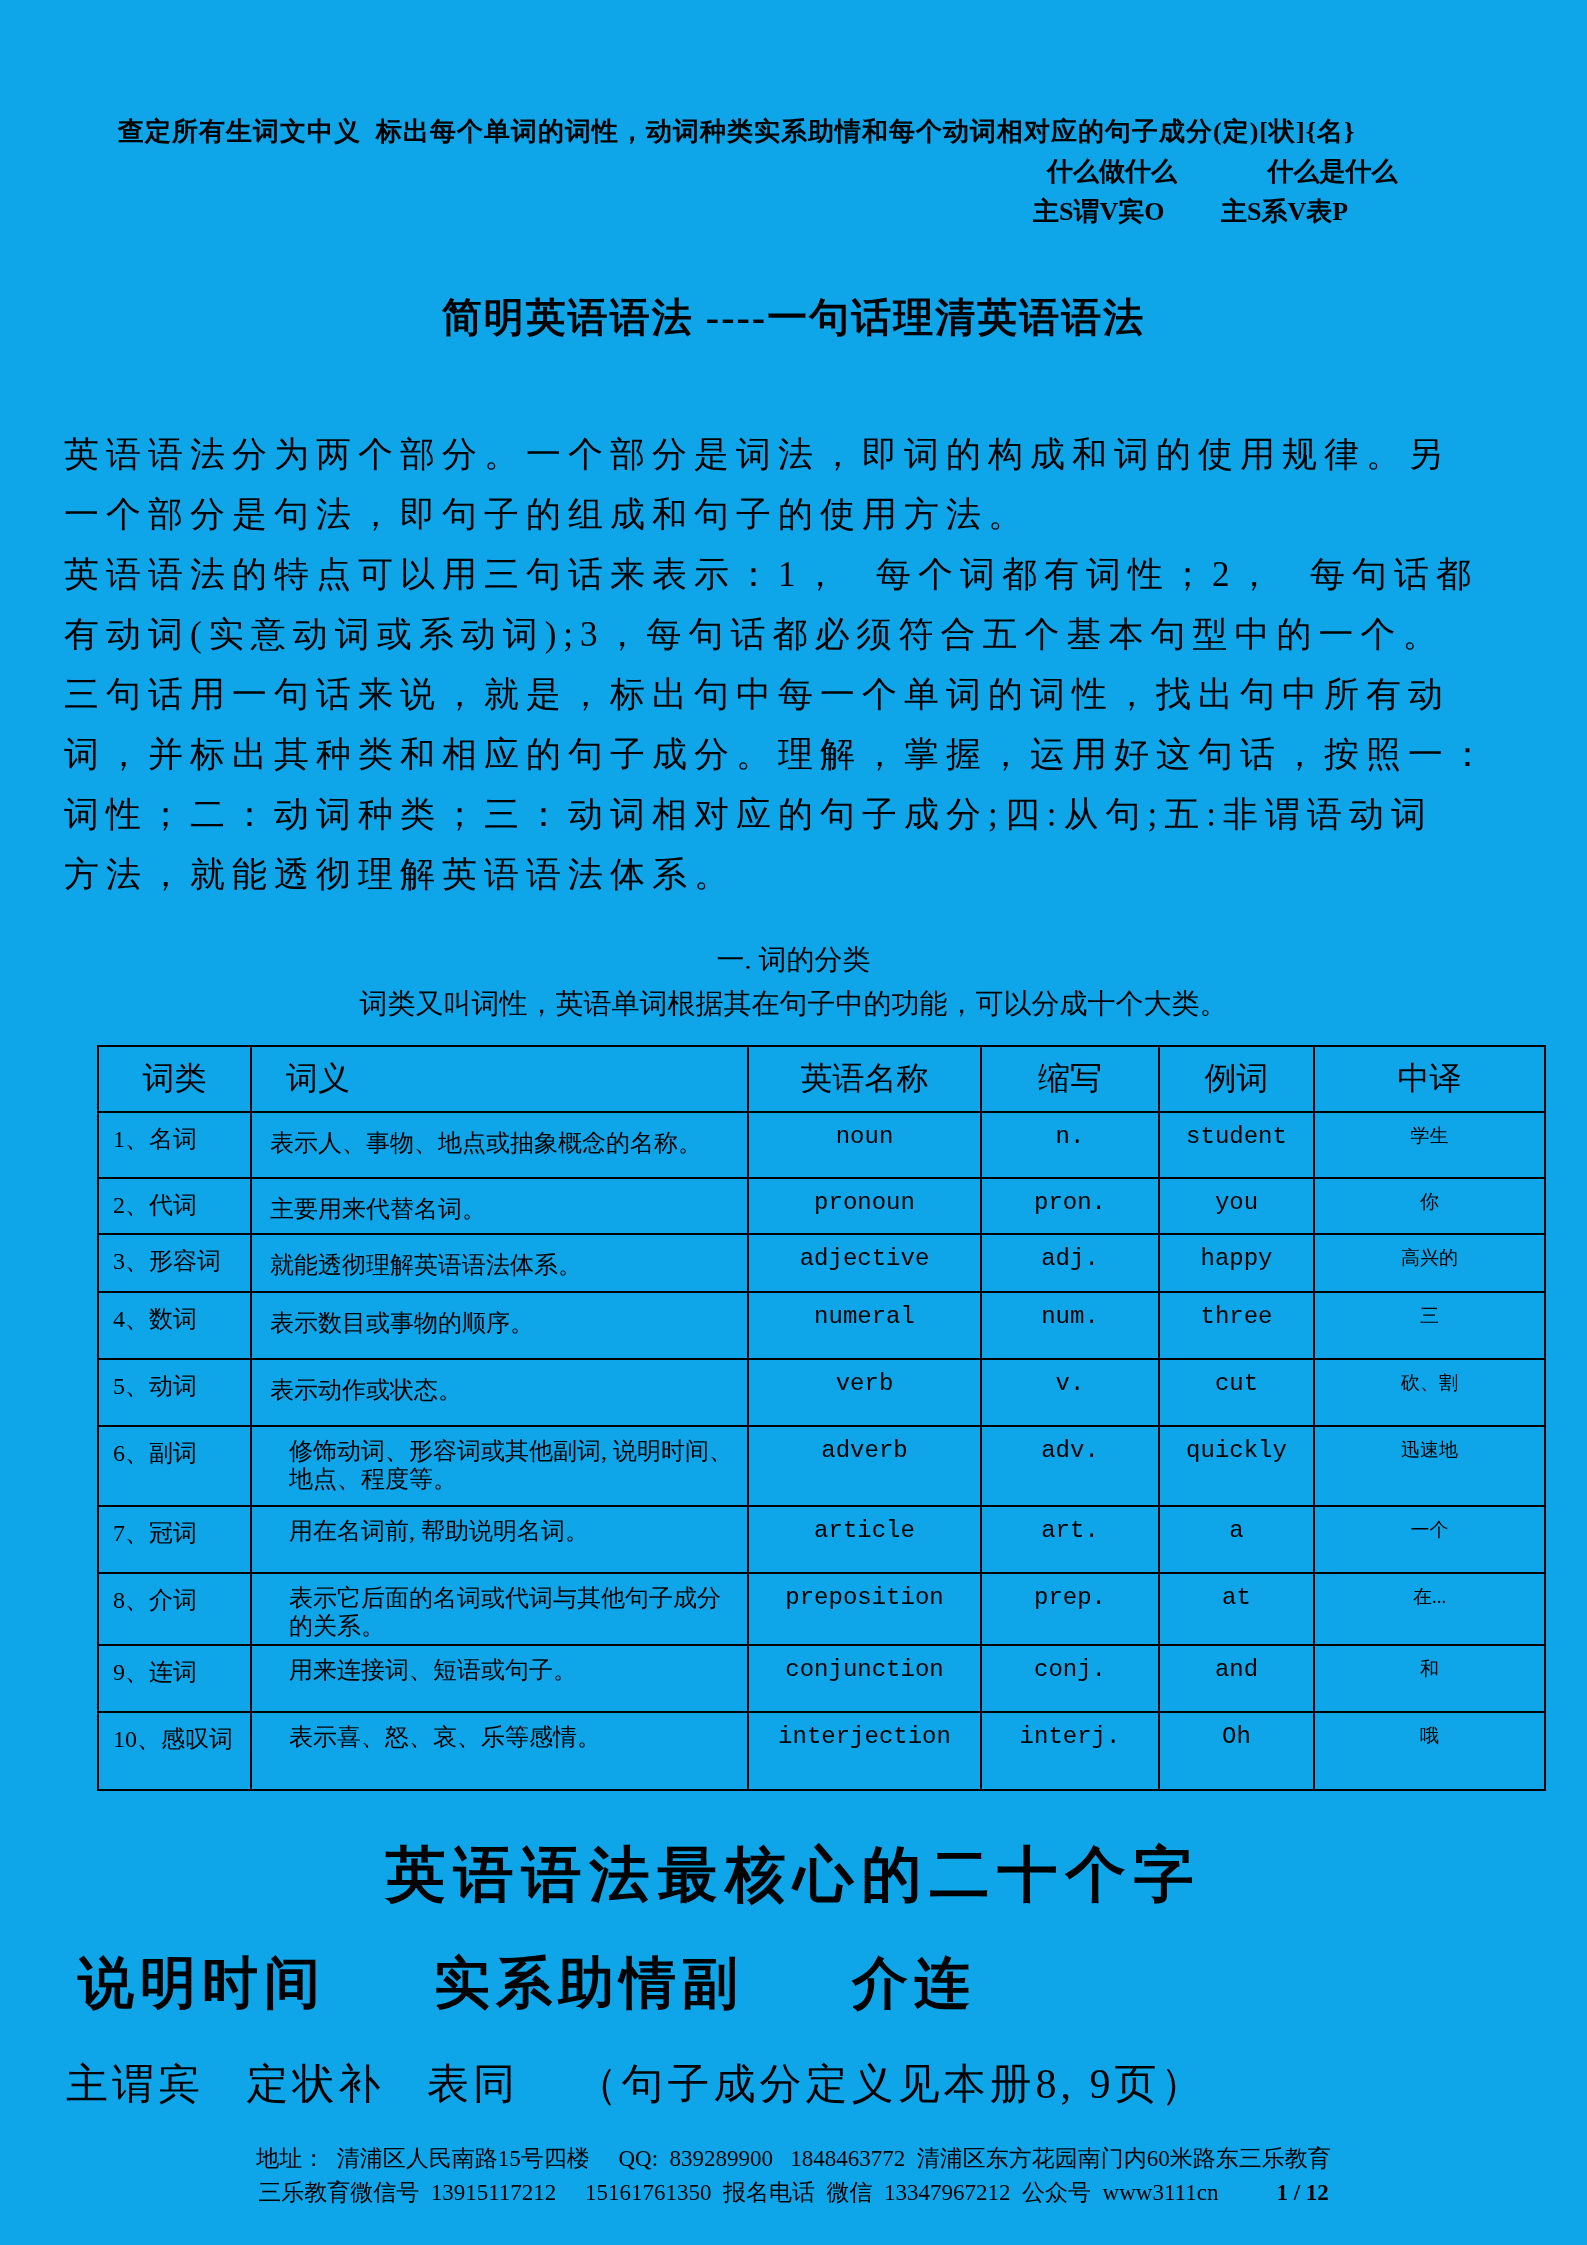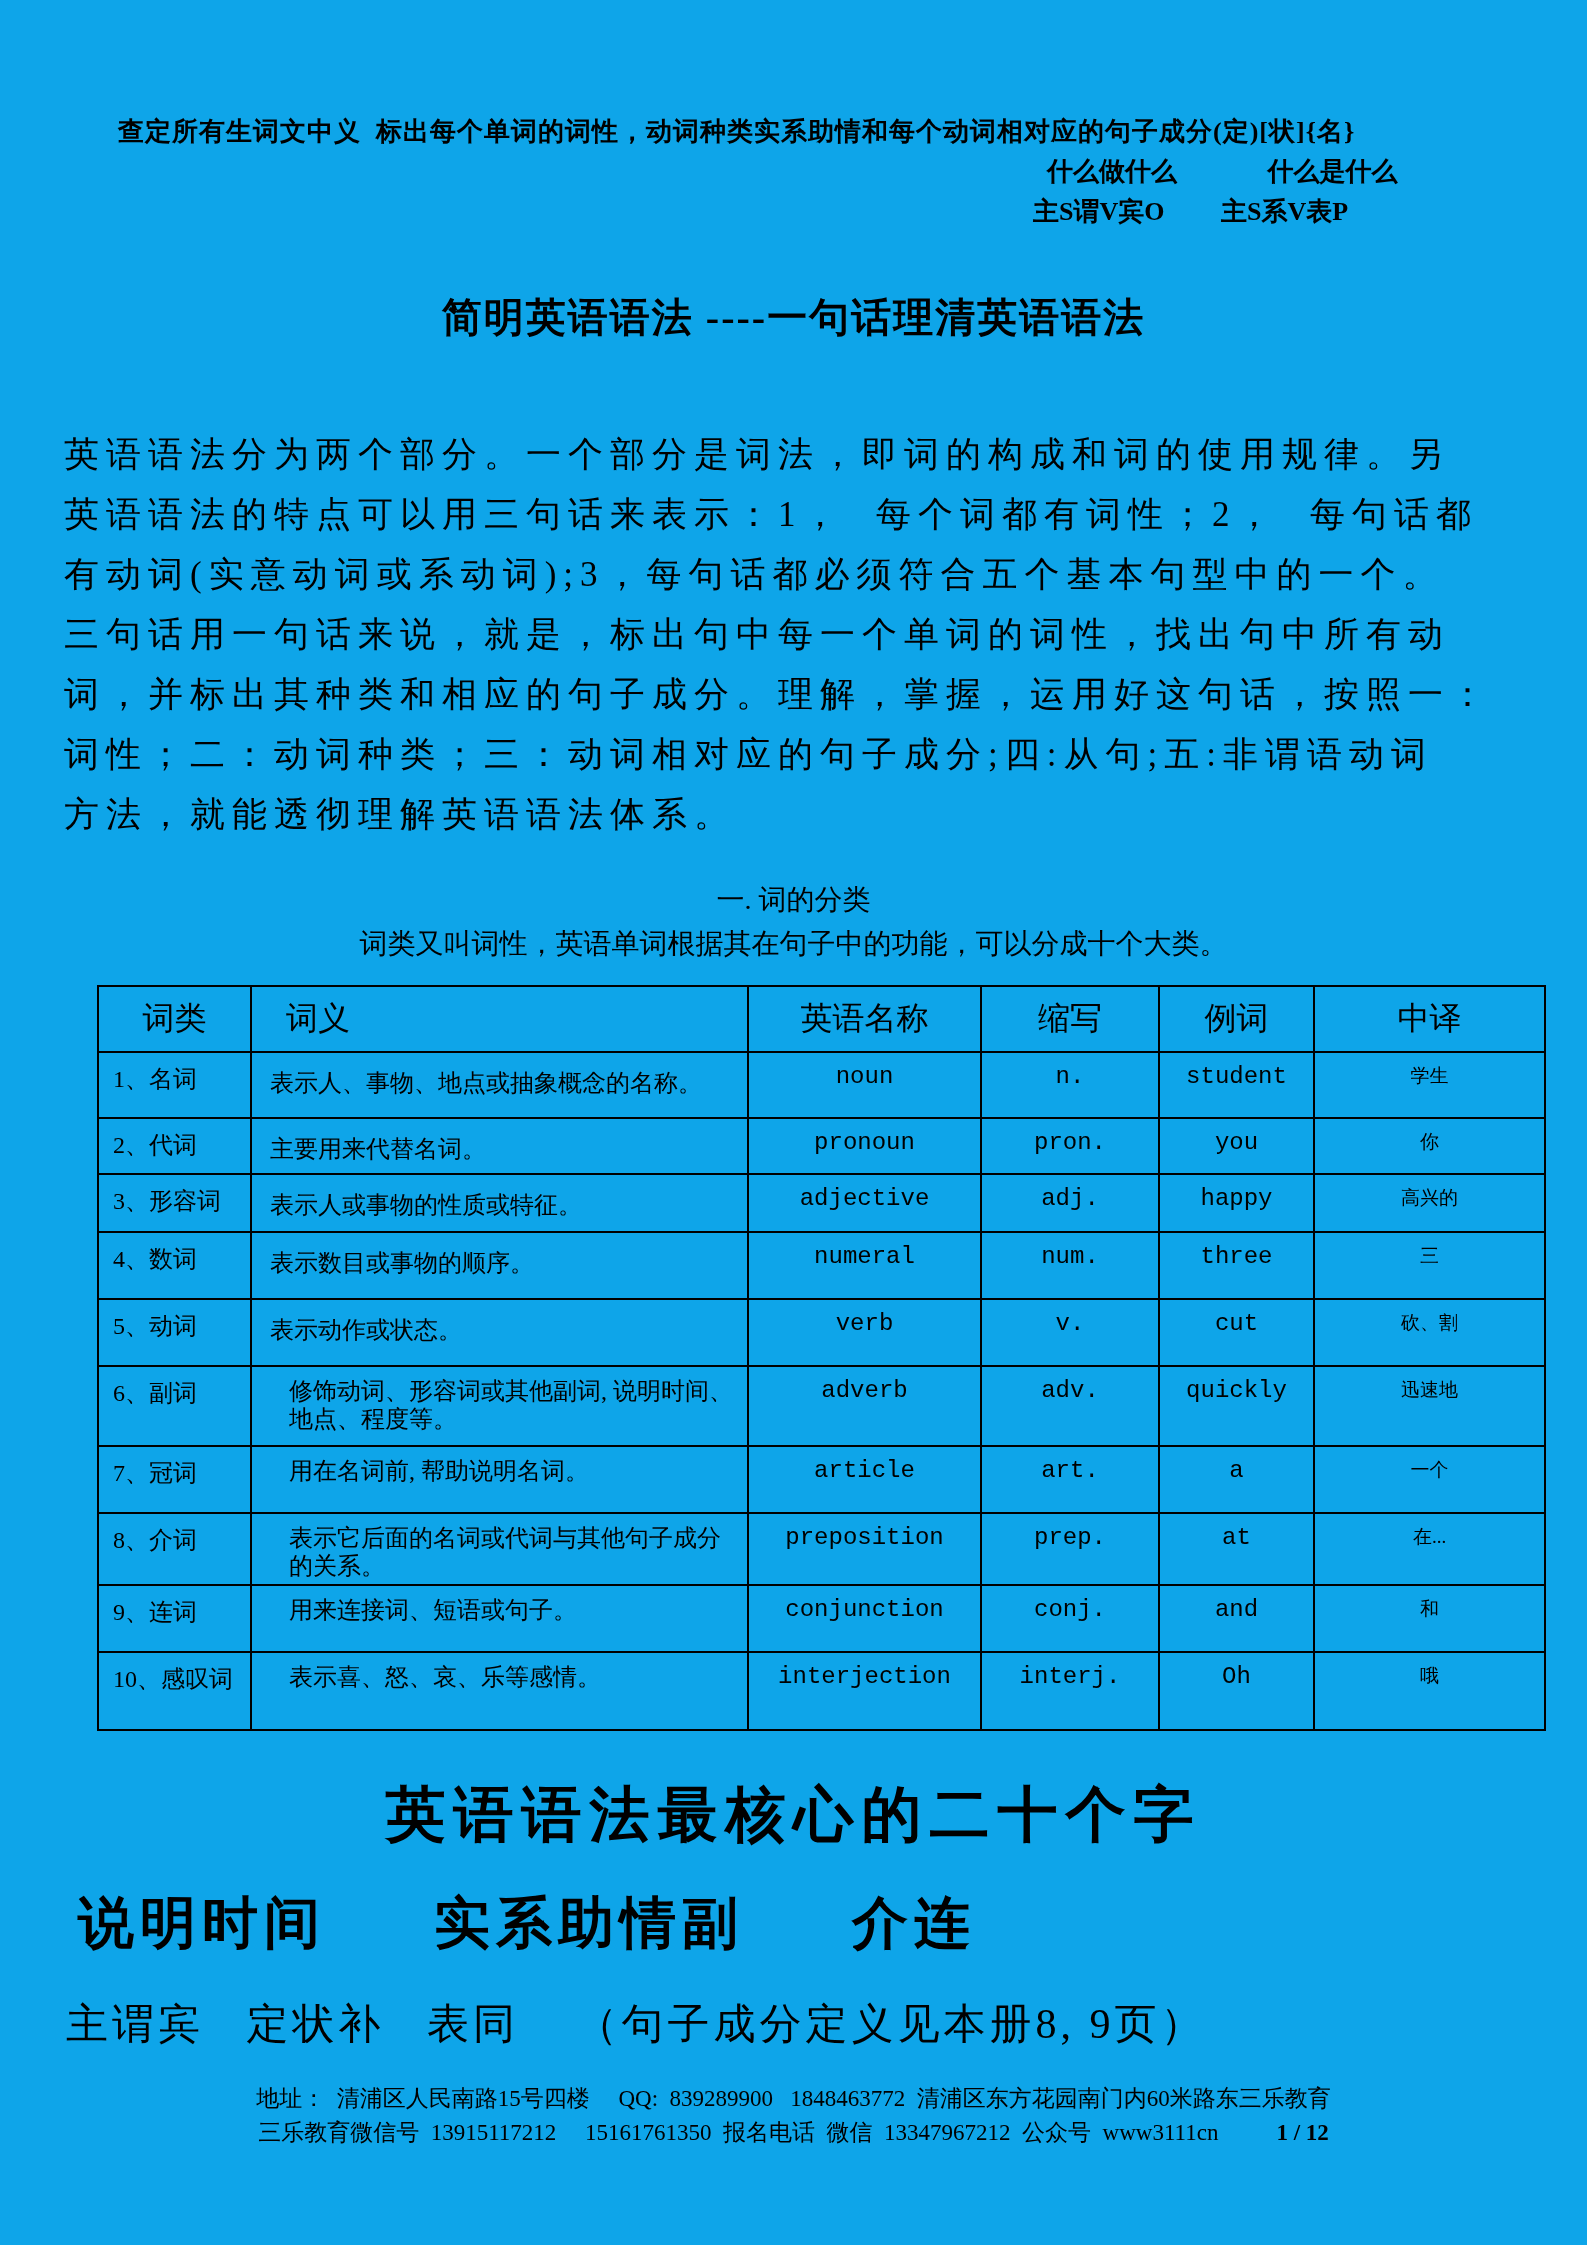--- a/index.html
+++ b/index.html
@@ -151,20 +151,21 @@
     <div class="line3">
       <span class="seg1">主S谓V宾O</span>
       <span class="seg2">主S系V表P</span>
     </div>
   </div>
 
   <div class="doc-title">简明英语语法 ----一句话理清英语语法</div>
 
   <div class="intro">
     <div class="prewrap">英语语法分为两个部分。一个部分是词法，即词的构成和词的使用规律。另</div>
+    <div class="prewrap">一个部分是句法，即句子的组成和句子的使用方法。</div>
     <div class="prewrap">英语语法的特点可以用三句话来表示：1，  每个词都有词性；2，  每句话都</div>
     <div class="prewrap">有动词(实意动词或系动词);3，每句话都必须符合五个基本句型中的一个。</div>
     <div class="prewrap">三句话用一句话来说，就是，标出句中每一个单词的词性，找出句中所有动</div>
     <div class="prewrap">词，并标出其种类和相应的句子成分。理解，掌握，运用好这句话，按照一：</div>
     <div class="prewrap">词性；二：动词种类；三：动词相对应的句子成分;四:从句;五:非谓语动词</div>
     <div class="prewrap">方法，就能透彻理解英语语法体系。</div>
   </div>
 
   <div class="section-heading">一. 词的分类</div>
   <div class="section-subtitle">词类又叫词性，英语单词根据其在句子中的功能，可以分成十个大类。</div>
@@ -200,21 +201,21 @@
         <tr>
           <td>2、代词</td>
           <td>主要用来代替名词。</td>
           <td>pronoun</td>
           <td>pron.</td>
           <td>you</td>
           <td>你</td>
         </tr>
         <tr>
           <td>3、形容词</td>
-          <td>表示人或事物的性质或特征。</td>
+          <td>就能透彻理解英语语法体系。</td>
           <td>adjective</td>
           <td>adj.</td>
           <td>happy</td>
           <td>高兴的</td>
         </tr>
         <tr>
           <td>4、数词</td>
           <td>表示数目或事物的顺序。</td>
           <td>numeral</td>
           <td>num.</td>

